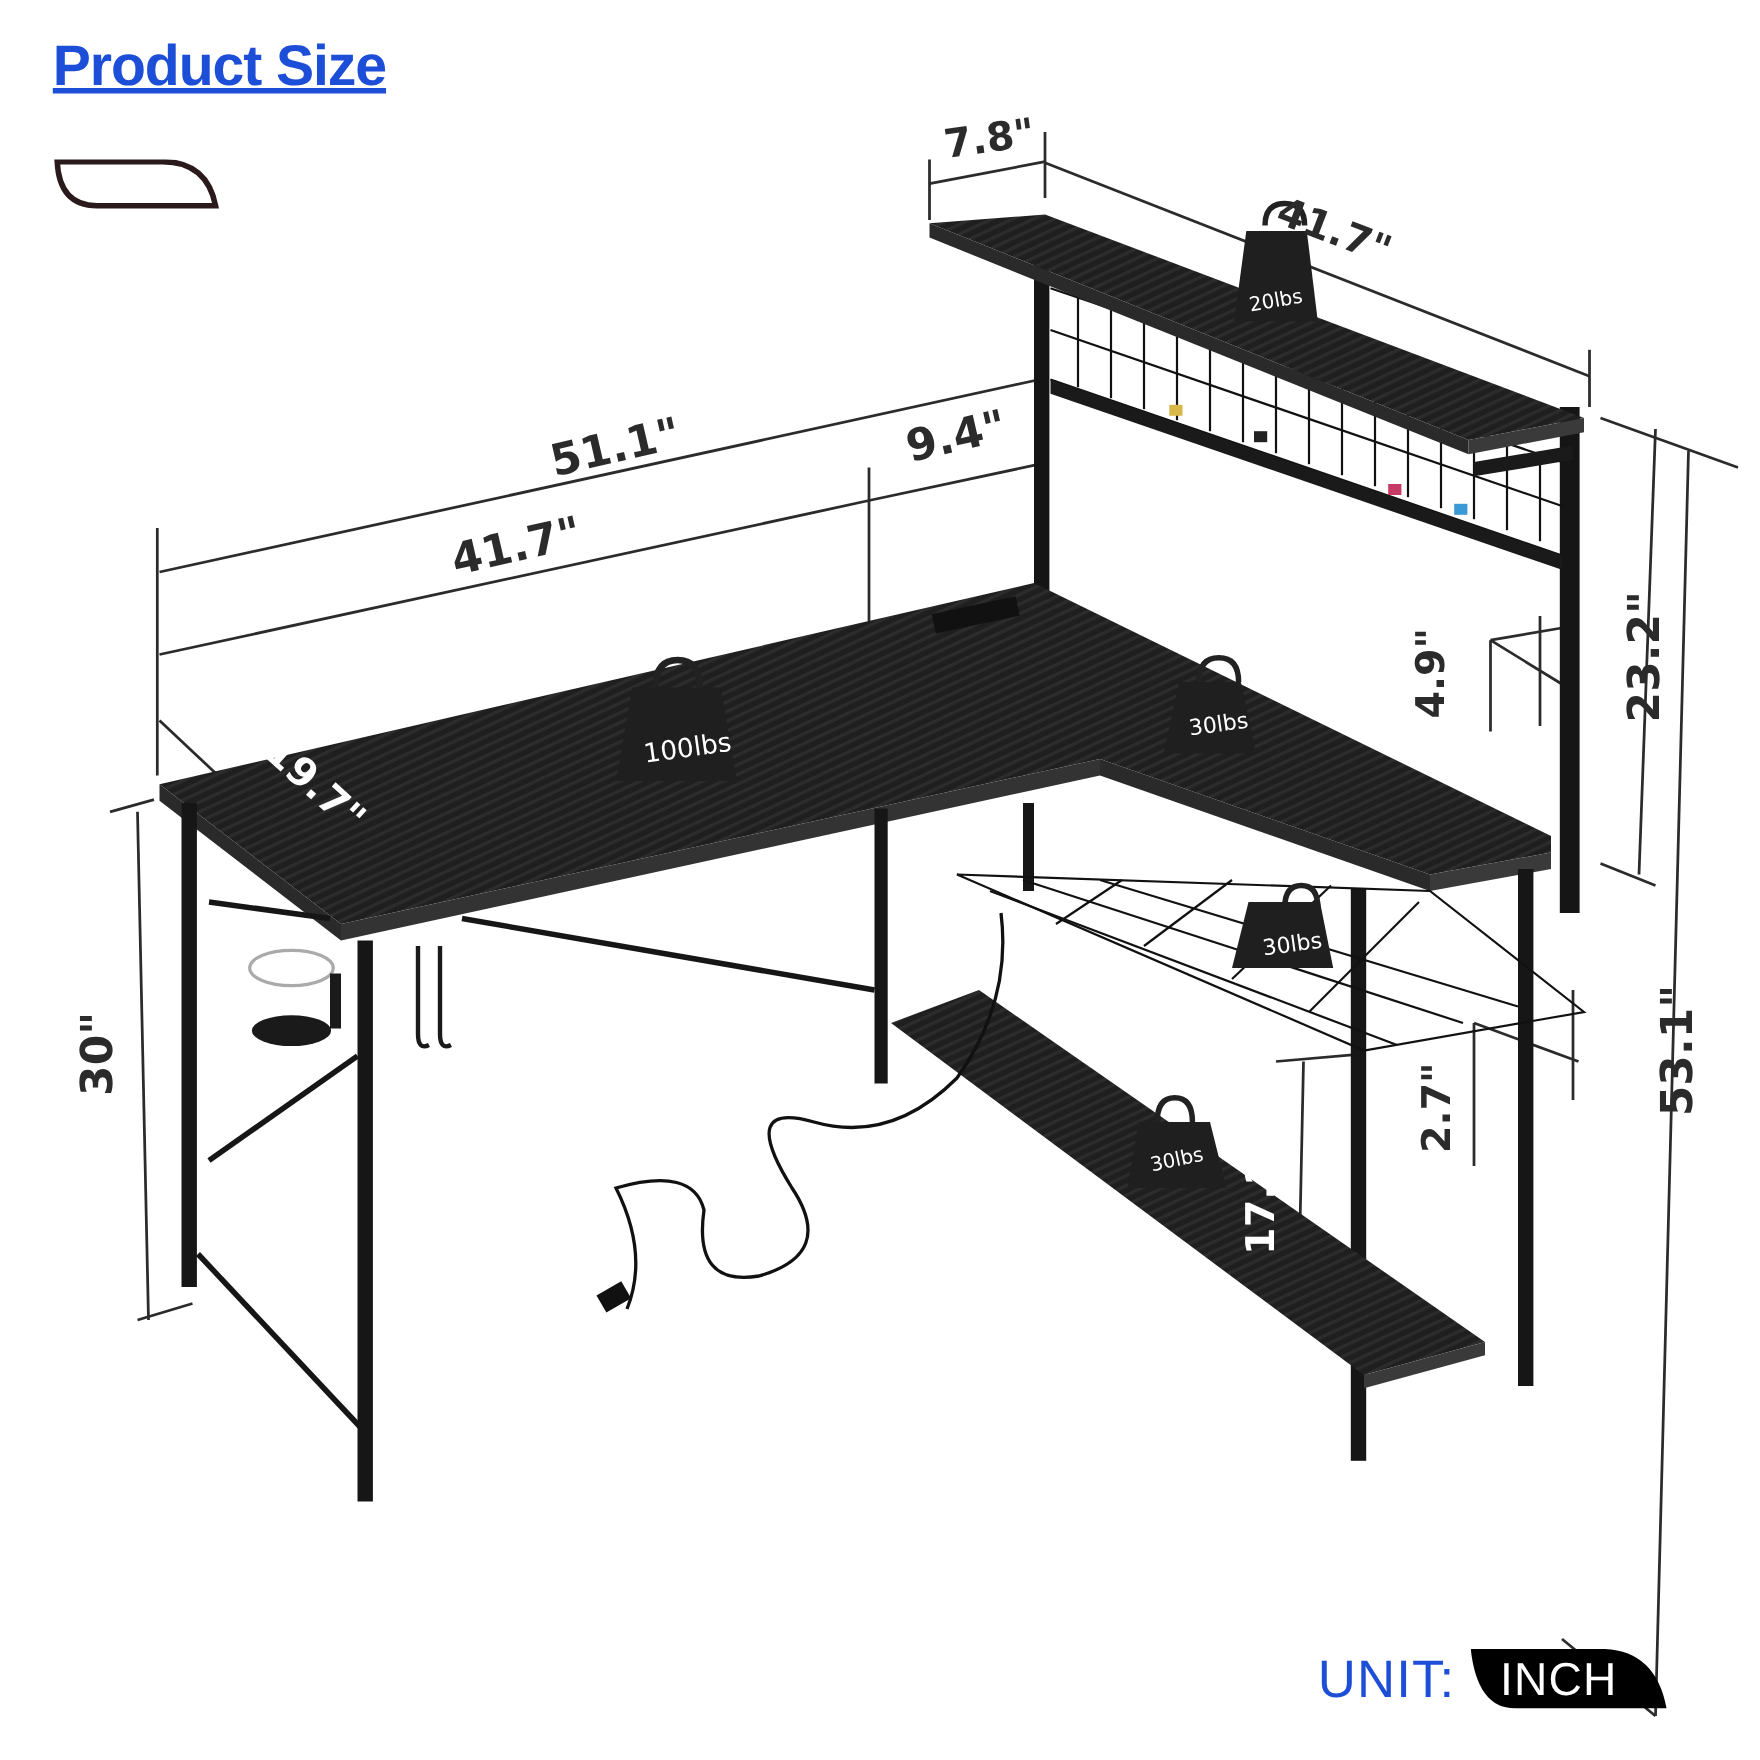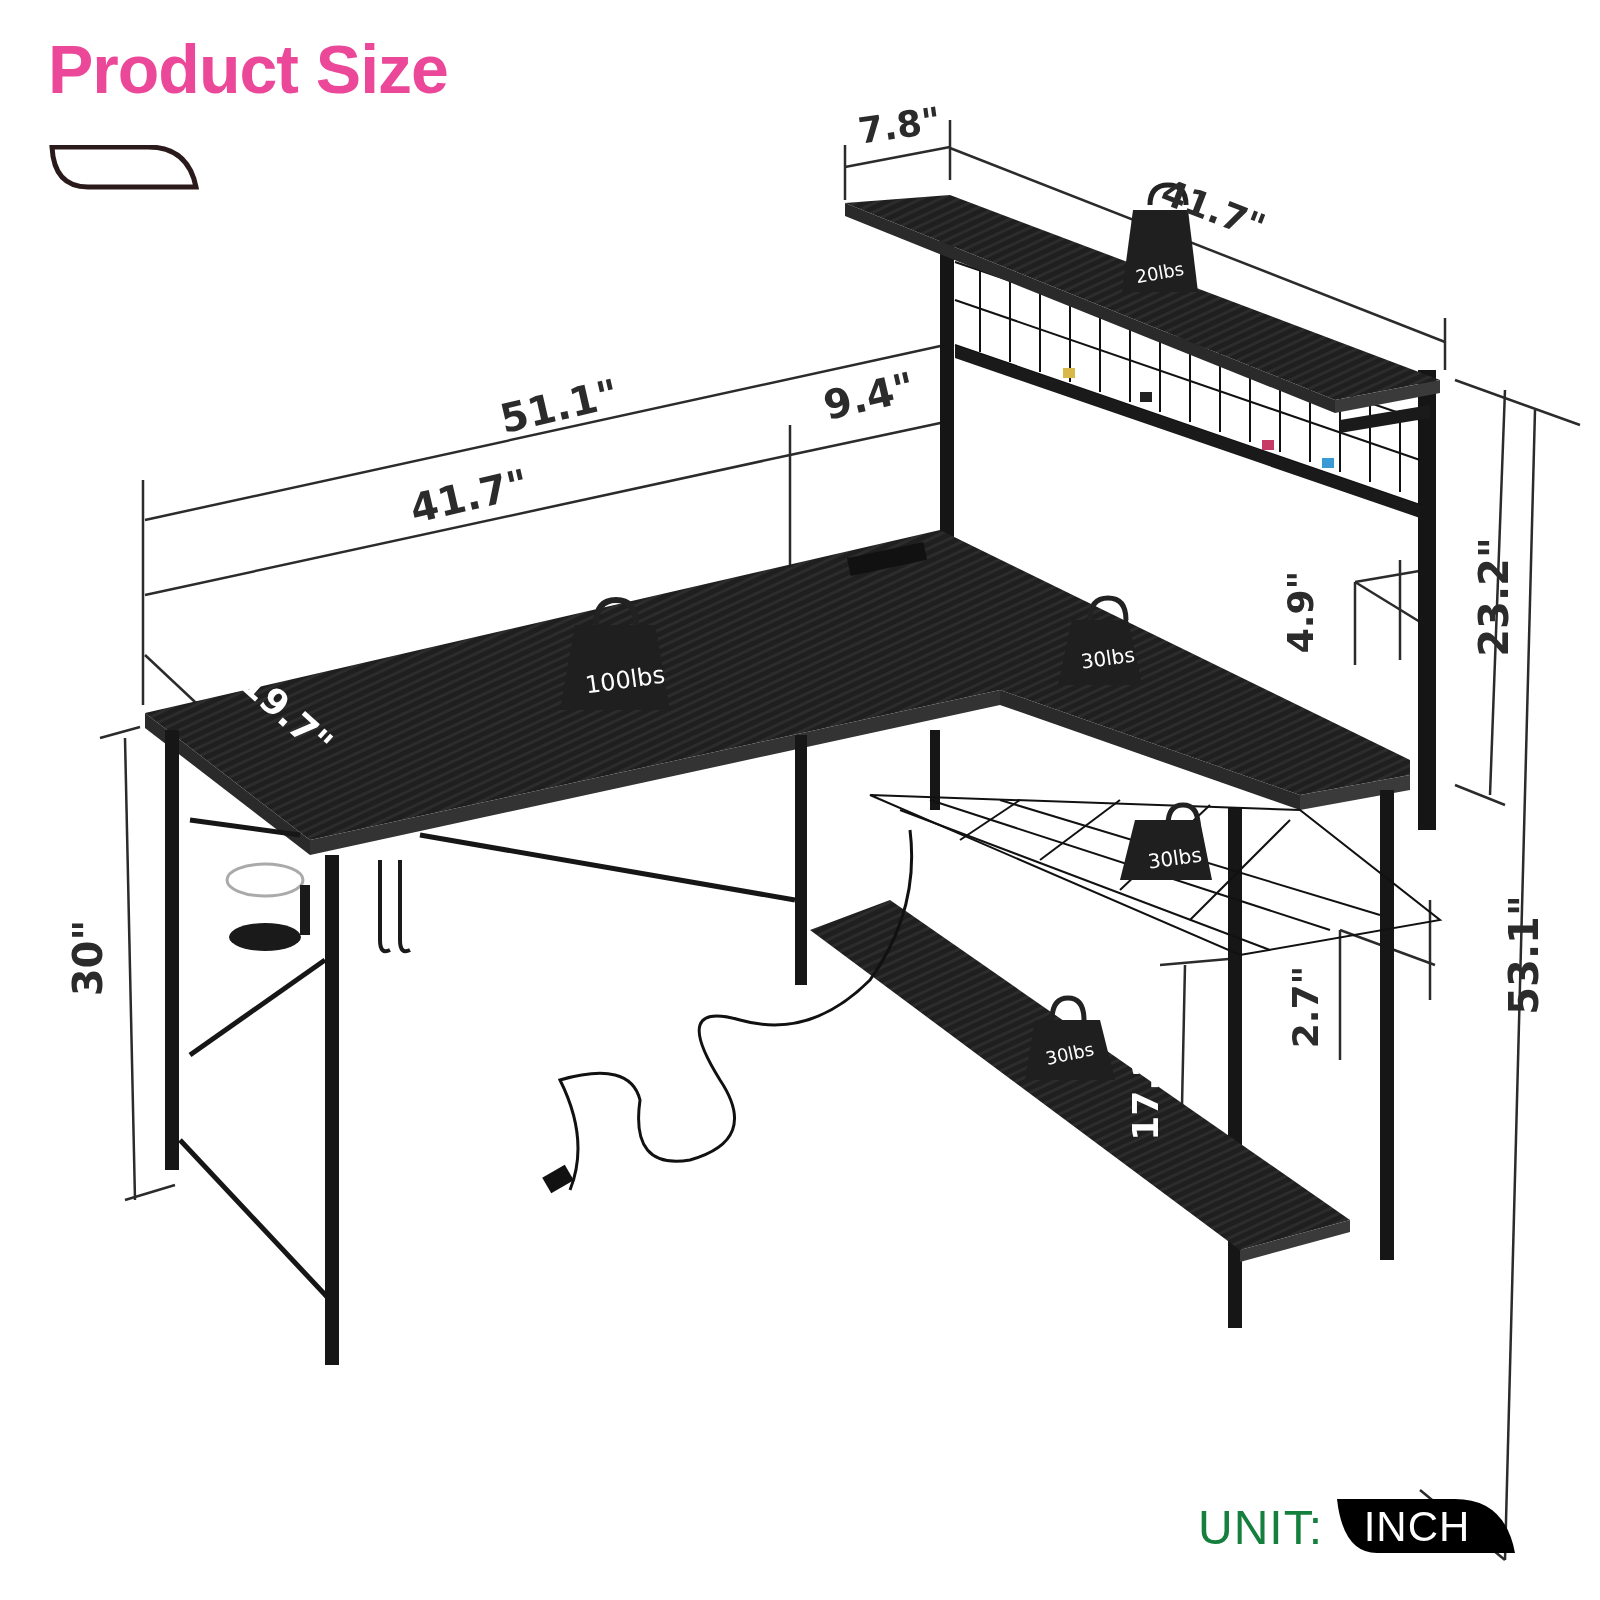--- a/index.html
+++ b/index.html
@@ -1,24 +1,24 @@
 <!DOCTYPE html>
 <html><head>
 <meta charset="utf-8">
 <style>
   html, body { margin:0; padding:0; background:#ffffff; }
   body { width:1600px; height:1600px; position:relative; overflow:hidden; font-family:"Liberation Sans", sans-serif; }
-  .title { position:absolute; left:48px; top:30px; font-size:68px; font-weight:700; color:#ec4899; letter-spacing:-1px; }
+  .title { position:absolute; left:48px; top:30px; font-size:52px; font-weight:700; color:#1d4ed8; letter-spacing:-1px;text-decoration:underline; }
   .title-swoosh { position:absolute; left:48px; top:145px; }
   .diagram { position:absolute; left:0; top:0; }
   .dim { font-family:"DejaVu Sans", sans-serif; font-weight:700; fill:#2b2b2b; }
   .dim-light { font-family:"DejaVu Sans", sans-serif; font-weight:700; fill:#ffffff; }
   .wlabel { font-family:"DejaVu Sans", sans-serif; fill:#ffffff; font-weight:400; }
   .unit { position:absolute; left:1198px; top:1497px; height:60px; display:flex; align-items:center; }
-  .unit-label { font-size:48px; color:#15803d; font-weight:400; margin-right:14px; letter-spacing:1px; }
+  .unit-label { font-size:48px; color:#1d4ed8; font-weight:400; margin-right:14px; letter-spacing:1px; }
   .unit-badge { position:relative; width:180px; height:56px; }
   .unit-badge svg { position:absolute; left:0; top:0; }
   .unit-badge span { position:absolute; left:0; top:0; width:160px; height:56px; display:flex; align-items:center; justify-content:center; color:#fff; font-size:42px; letter-spacing:1px;text-align:center; }
 </style>
 </head>
 <body>
 
 <div class="title">Product Size</div>
 <svg class="title-swoosh" width="152" height="46" viewBox="0 0 152 46">
   <path d="M4 2 H 100 Q 140 2 148 42 H 40 Q 6 42 4 2 Z" fill="none" stroke="#2a1a1c" stroke-width="5"></path>

